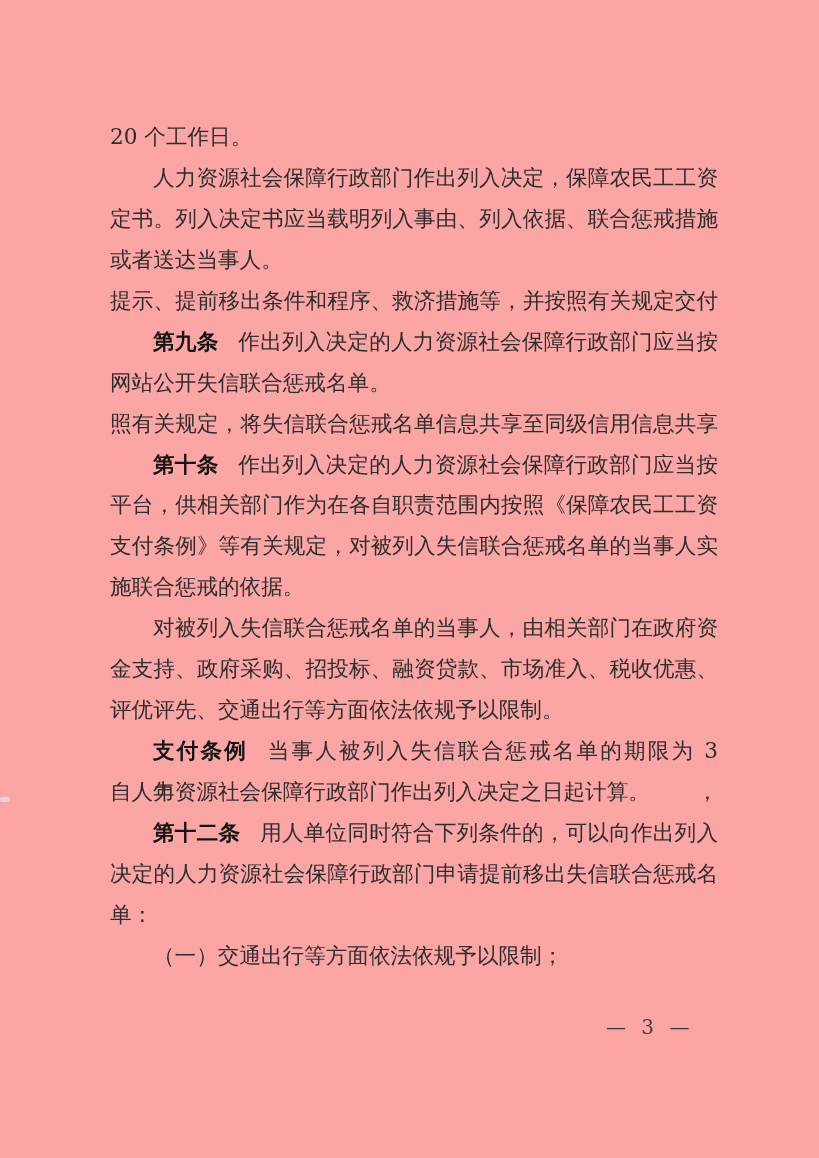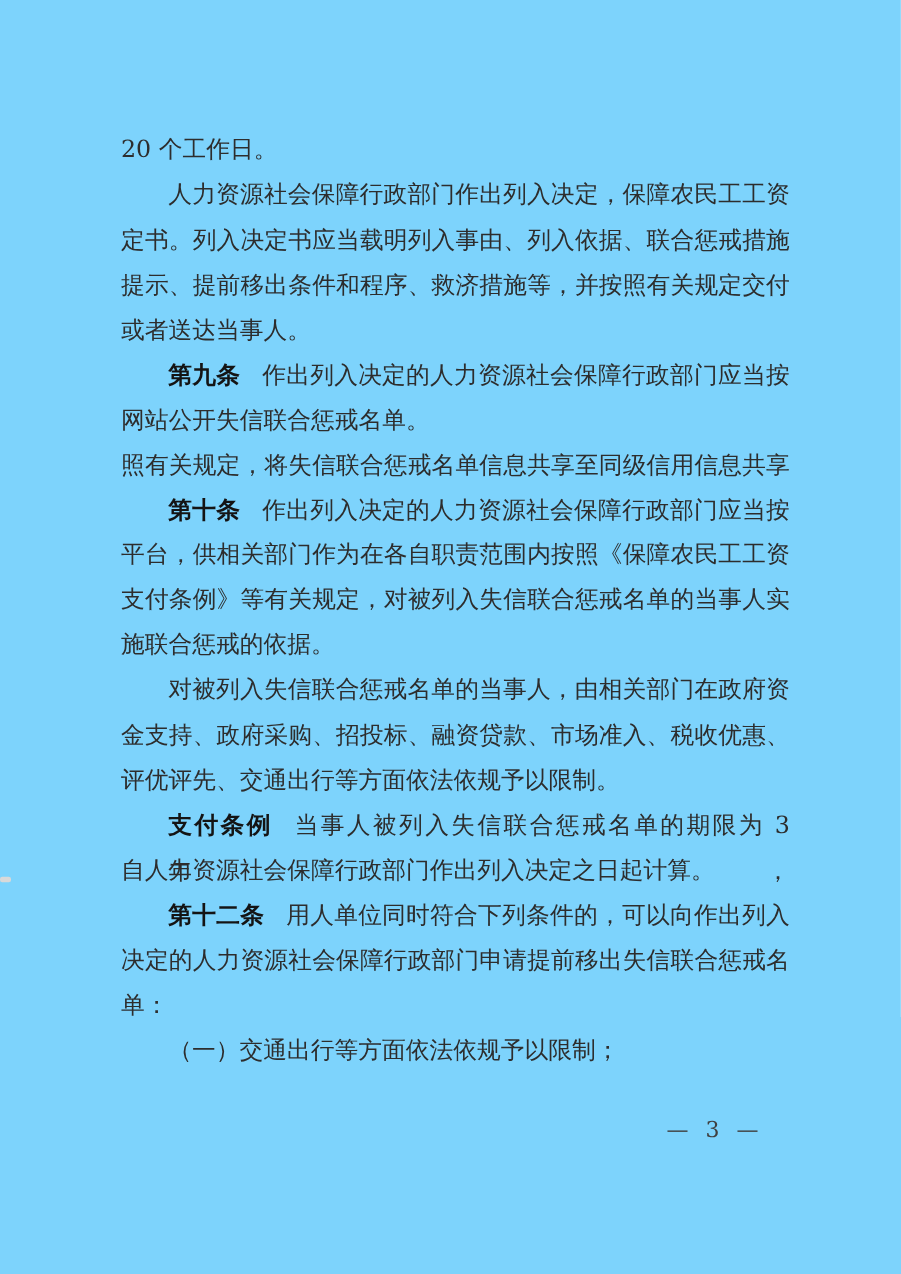--- a/index.html
+++ b/index.html
@@ -10,21 +10,21 @@
   body {
     position: relative;
     width: 819px;
     height: 1158px;
     overflow: hidden;
     font-family: "DejaVu Serif", "Liberation Serif", serif;
   }
   .doc-page {
     position: absolute;
     inset: 0;
-    background: #7dd3fc;
+    background: #fca5a5;
   }
   .doc-body {
     position: absolute;
     left: 110px;
     top: 117px;
     width: 608px;
   }
   .line {
     height: 40.95px;
     line-height: 40.95px;
@@ -39,21 +39,21 @@
     text-align: justify;
     text-align-last: justify;
     text-justify: inter-character;
   }
   .line.indent {
     padding-left: 43px;
   }
   .article-label {
     font-weight: 700;
     color: #141414;
-    font-family: Liberation Mono, monospace;
+    font-family: Liberation Serif, serif;
     margin-right: 0.92em;
   }
   .page-number {
     position: absolute;
     top: 1014px;
     left: 606px;
     width: 110px;
     font-size: 20px;
     line-height: 26px;
     color: #3f3f3f;
@@ -82,25 +82,25 @@
 
   <div class="line">
         <span>20 个工作日。</span>
       </div>
       <div class="line fill indent">
         <span>人力资源社会保障行政部门作出列入决定，保障农民工工资</span>
       </div>
       <div class="line fill">
         <span>定书。列入决定书应当载明列入事由、列入依据、联合惩戒措施</span>
       </div>
+      <div class="line">
+        <span>或者送达当事人。</span>
+      </div>
       <div class="line fill">
         <span>提示、提前移出条件和程序、救济措施等，并按照有关规定交付</span>
-      </div>
-      <div class="line">
-        <span>或者送达当事人。</span>
       </div>
       <div class="line fill indent">
         <span class="article-label">第九条</span><span>作出列入决定的人力资源社会保障行政部门应当按</span>
       </div>
       <div class="line">
         <span>网站公开失信联合惩戒名单。</span>
       </div>
       <div class="line fill">
         <span>照有关规定，将失信联合惩戒名单信息共享至同级信用信息共享</span>
       </div>

